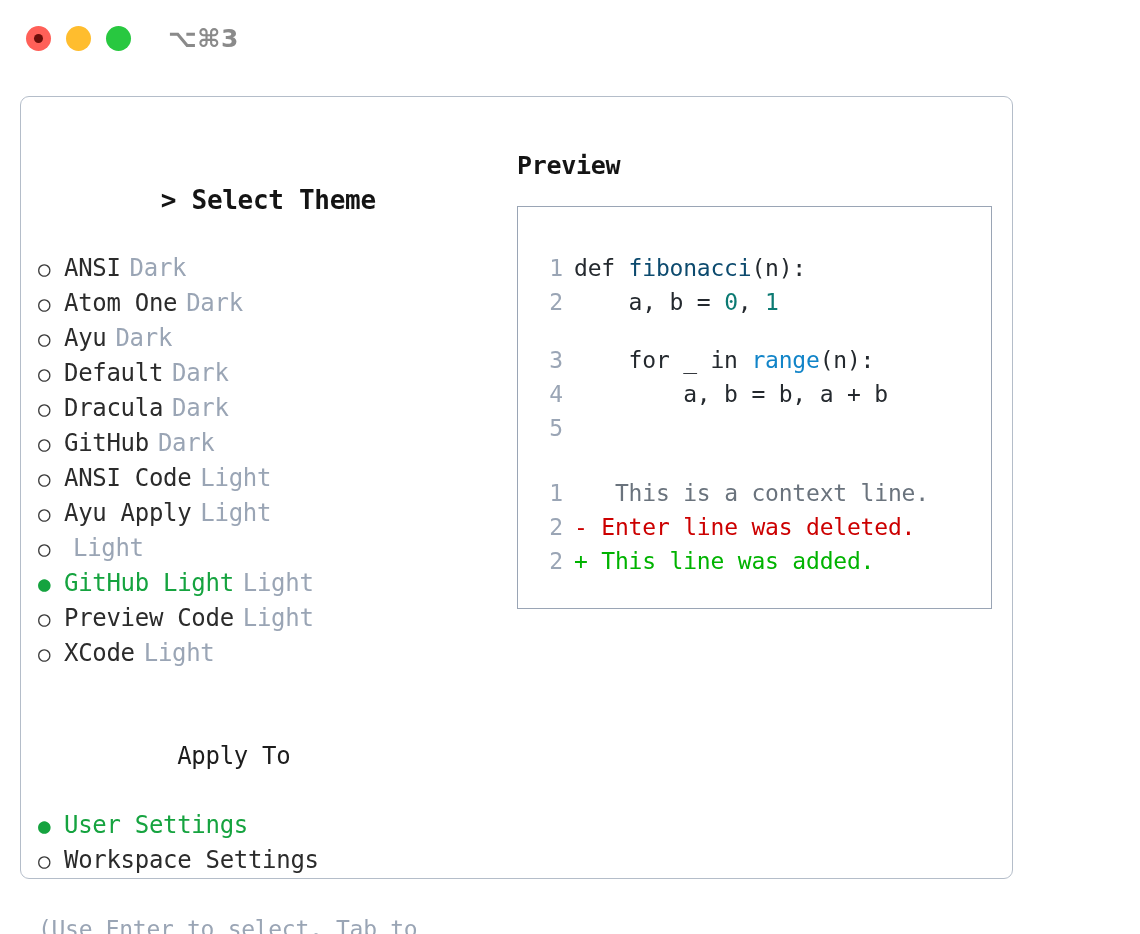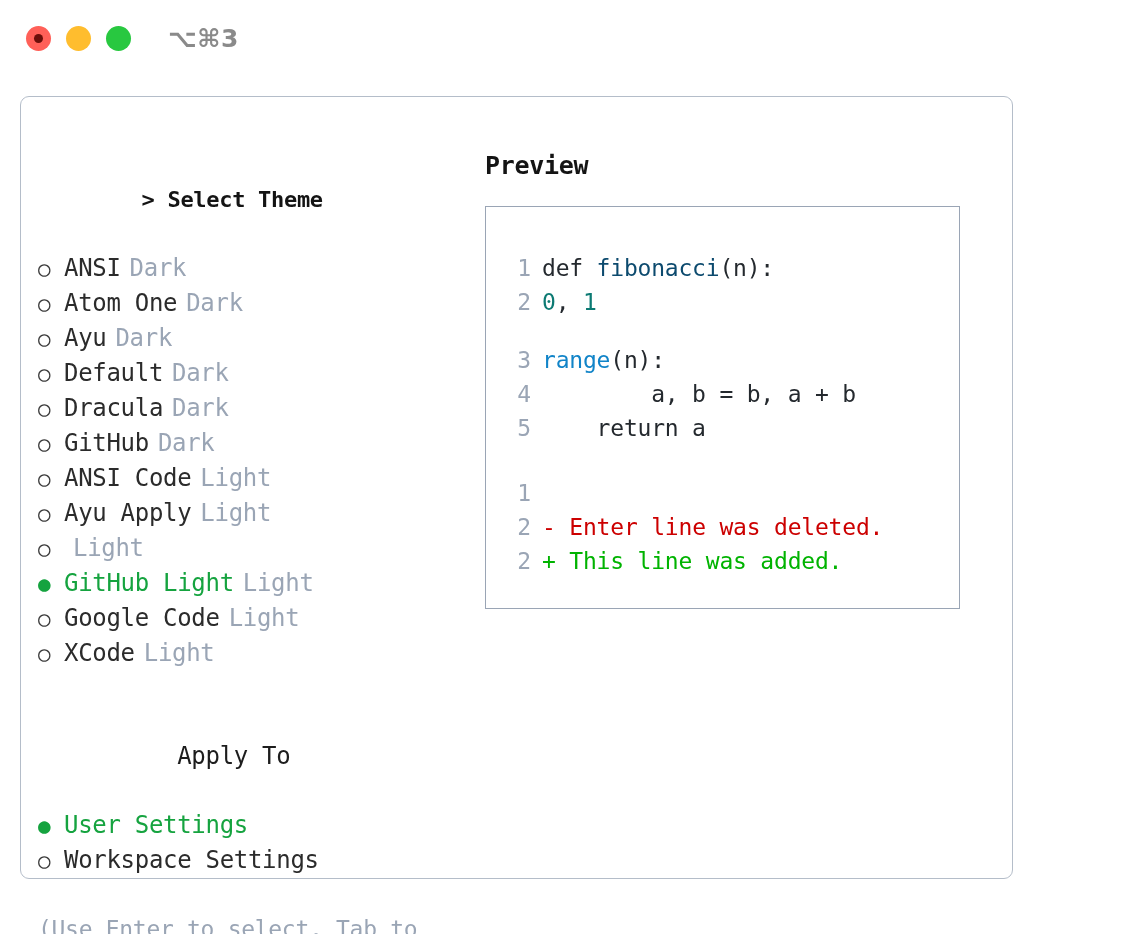--- a/index.html
+++ b/index.html
@@ -78,21 +78,21 @@
   }
 
   
   .left-col {
     position: absolute;
     left: 17px;
     top: 52px;
     width: 440px;
   }
   .header-row {
-    font-size: 22px;
+    font-size: 26px;
     font-weight: bold;
     color: #141414;
     line-height: 34px;
     white-space: pre;
     letter-spacing: -0.3px;
   }
   .opt-row {
     display: flex;
     align-items: baseline;
     line-height: 34px;
@@ -128,21 +128,21 @@
     font-size: 23px;
     color: #9aa5b5;
     line-height: 34px;
     width: 410px;
     letter-spacing: -0.3px;
   }
 
   
   .right-col {
     position: absolute;
-    left: 464px;
+    left: 496px;
     top: 52px;
     width: 500px;
   }
   .preview-title {
     font-size: 25px;
     font-weight: bold;
     color: #141414;
     line-height: 34px;
     letter-spacing: -0.3px;
   }
@@ -202,21 +202,21 @@
           <div class="opt-row"><span class="bullet">○</span><span class="opt-label">ANSI</span><span class="opt-tag">Dark</span></div>
           <div class="opt-row"><span class="bullet">○</span><span class="opt-label">Atom One</span><span class="opt-tag">Dark</span></div>
           <div class="opt-row"><span class="bullet">○</span><span class="opt-label">Ayu</span><span class="opt-tag">Dark</span></div>
           <div class="opt-row"><span class="bullet">○</span><span class="opt-label">Default</span><span class="opt-tag">Dark</span></div>
           <div class="opt-row"><span class="bullet">○</span><span class="opt-label">Dracula</span><span class="opt-tag">Dark</span></div>
           <div class="opt-row"><span class="bullet">○</span><span class="opt-label">GitHub</span><span class="opt-tag">Dark</span></div>
           <div class="opt-row"><span class="bullet">○</span><span class="opt-label">ANSI Code</span><span class="opt-tag">Light</span></div>
           <div class="opt-row"><span class="bullet">○</span><span class="opt-label">Ayu Apply</span><span class="opt-tag">Light</span></div>
           <div class="opt-row"><span class="bullet">○</span><span class="opt-tag">Light</span></div>
           <div class="opt-row"><span class="bullet sel">●</span><span class="opt-label sel">GitHub Light</span><span class="opt-tag">Light</span></div>
-          <div class="opt-row"><span class="bullet">○</span><span class="opt-label">Google Code</span><span class="opt-tag">Light</span></div>
+          <div class="opt-row"><span class="bullet">○</span><span class="opt-label">Preview Code</span><span class="opt-tag">Light</span></div>
           <div class="opt-row"><span class="bullet">○</span><span class="opt-label">XCode</span><span class="opt-tag">Light</span></div>
         </div>
 
       <div class="spacer"></div>
 
       <div class="section-title">
         <span class="bullet blank">○</span><span>Apply To</span>
       </div>
       <div id="apply-rows">
           <div class="opt-row"><span class="bullet sel">●</span><span class="opt-label sel">User Settings</span></div>
@@ -224,28 +224,28 @@
         </div>
 
       <div class="hint">(Use Enter to select, Tab to change focus)</div>
     </div>
 
     <div class="right-col">
       <div class="preview-title">Preview</div>
       <div class="preview-box">
         <div id="code-rows">
             <div class="code-line"><span class="lineno">1</span><span class="code-txt">def </span><span class="tok-fn">fibonacci</span><span class="code-txt">(n):</span></div>
-            <div class="code-line"><span class="lineno">2</span><span class="tok-num">0</span><span class="code-txt">, </span><span class="tok-num">1</span></div>
-            <div class="code-line"><span class="lineno">3</span><span class="tok-bi">range</span><span class="code-txt">(n):</span></div>
+            <div class="code-line"><span class="lineno">2</span><span class="code-txt">    a, b = </span><span class="tok-num">0</span><span class="code-txt">, </span><span class="tok-num">1</span></div>
+            <div class="code-line"><span class="lineno">3</span><span class="code-txt">    for _ in </span><span class="tok-bi">range</span><span class="code-txt">(n):</span></div>
             <div class="code-line"><span class="lineno">4</span><span class="code-txt">        a, b = b, a + b</span></div>
-            <div class="code-line"><span class="lineno">5</span><span class="code-txt">    return a</span></div>
+            <div class="code-line"><span class="lineno">5</span></div>
           </div>
         <div class="gap"></div>
         <div id="diff-rows">
-            <div class="code-line"><span class="lineno">1</span><span class="diff-ctx"> </span></div>
+            <div class="code-line"><span class="lineno">1</span><span class="diff-ctx"> </span><span class="diff-ctx">  This is a context line.</span></div>
             <div class="code-line"><span class="lineno">2</span><span class="diff-del">-</span><span class="diff-del"> Enter line was deleted.</span></div>
             <div class="code-line"><span class="lineno">2</span><span class="diff-add">+</span><span class="diff-add"> This line was added.</span></div>
           </div>
       </div>
     </div>
 
   </div>
 </div>
 
 </body></html>

